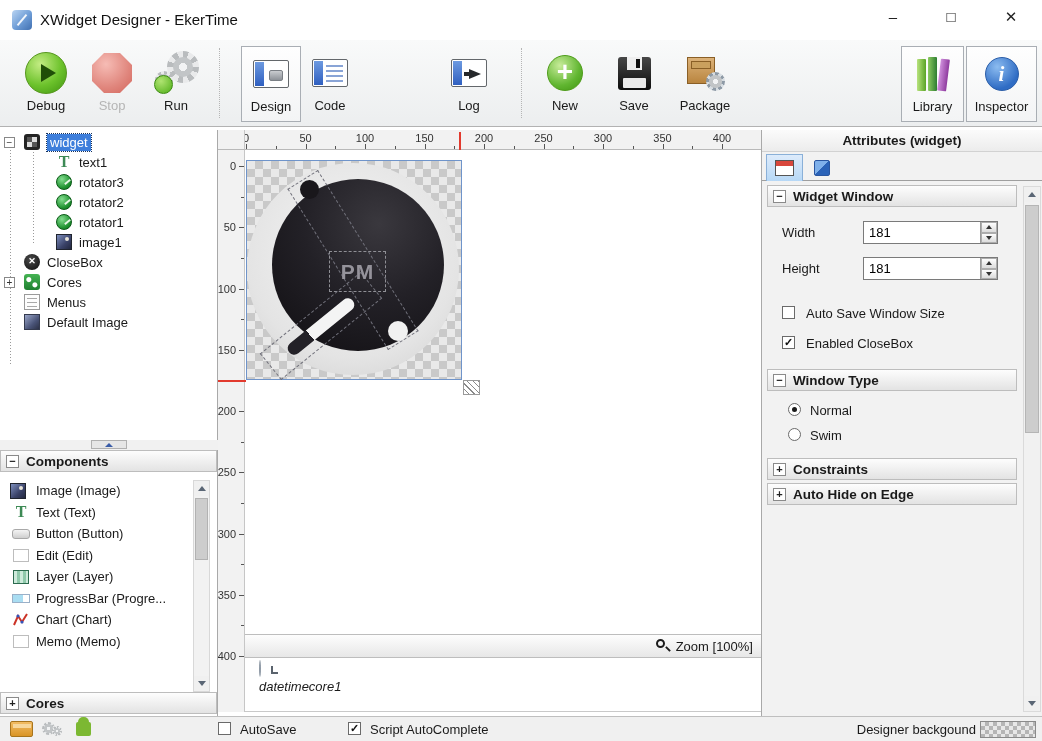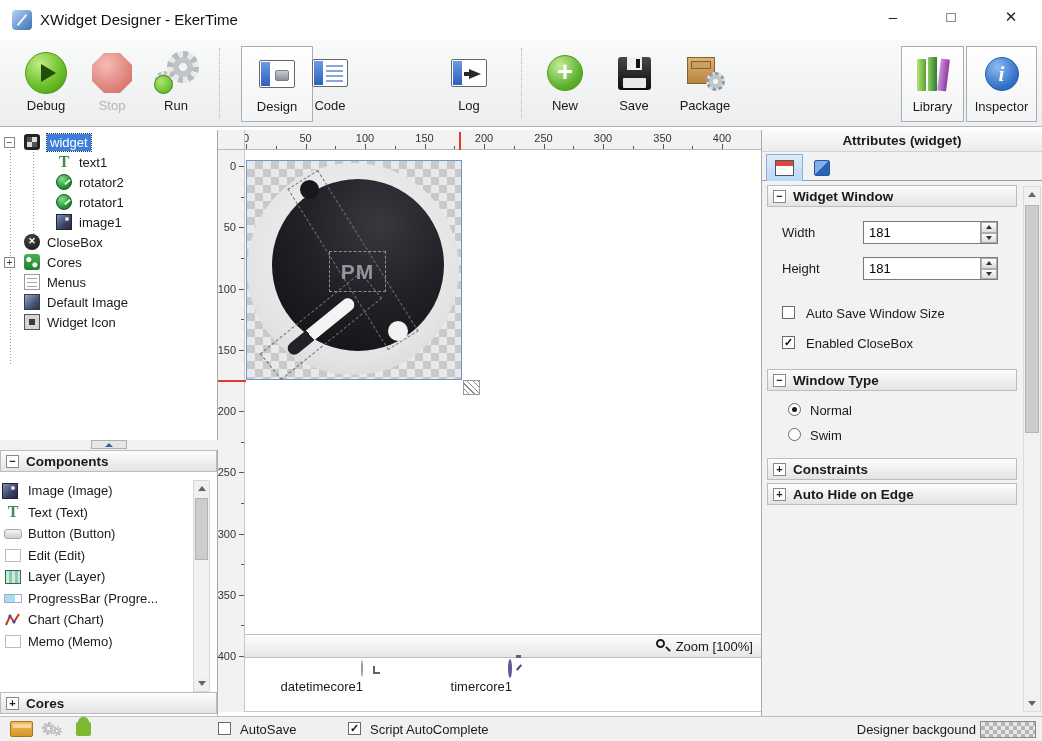--- a/index.html
+++ b/index.html
@@ -116,21 +116,21 @@
   .spbtn i { display:block; margin:2px auto 0; width:0; height:0; border-bottom:4px solid #3a5da8; border-left:4px solid transparent; border-right:4px solid transparent; }
 
   .secbar { display:flex; align-items:center; gap:7px; padding-left:5px; font-weight:bold; font-size:13.5px;
     background:linear-gradient(#fdfdfd,#e3e3e3); border:1px solid #bdbdbd; }
   .colbox { width:13px; height:13px; background:#fff; border:1px solid #8a8a8a; font-size:11px; line-height:10px;
     text-align:center; font-weight:bold; color:#222; flex:none; }
   .lp-comp-hdr { position:absolute; left:0; top:320px; width:217px; height:22px; }
   .lp-cores-hdr { position:absolute; left:0; top:562px; width:217px; height:22px; }
 
   .complist { position:absolute; left:0; top:350px; width:185px; height:212px; overflow:hidden; }
-  .crow { height:21.5px; display:flex; align-items:center; padding-left:4px; gap:6px; white-space:nowrap; }
+  .crow { height:21.5px; display:flex; align-items:center; padding-left:12px; gap:6px; white-space:nowrap; }
   .cicon { width:18px; height:16px; flex:none; position:relative; display:flex; align-items:center; justify-content:center; }
   .ci-button { width:18px; height:10px; background:linear-gradient(#f4f4f4,#cfcfcf); border:1px solid #a8a8a8; border-radius:3px; }
   .ci-edit { width:16px; height:13px; background:#fff; border:1px solid #bdbdbd; }
   .ci-layer { width:16px; height:14px; border:1px solid #2c6b4f; background:repeating-linear-gradient(90deg,#cdeadb 0 3px,#8fc9ab 3px 6px); }
   .ci-progress { width:18px; height:9px; border:1px solid #9ab0c8; background:linear-gradient(90deg,#a9ddf2 0 10px,#fff 10px); }
   .ci-numb { font-weight:bold; font-size:13px; color:#333; }
   .ci-roundline { width:15px; height:15px; border:2px solid #1c1c1c; border-radius:50%; }
 
   .cscroll { position:absolute; right:7px; top:350px; width:17px; height:212px; background:#f2f2f2; border:1px solid #d8d8d8; }
   .sarrow { position:absolute; left:0; width:15px; height:15px; background:#f0f0f0; display:flex; align-items:center; justify-content:center; }
@@ -171,21 +171,21 @@
   .rhandle { position:absolute; left:245px; top:250px; width:17px; height:15px; background:#fff; border:1px solid #9a9a9a;
     background-image:repeating-linear-gradient(45deg,transparent 0 3px,#8a8a8a 3px 4px); }
 
   .zoombar { position:absolute; left:27px; top:504px; right:0; height:24px;
     background:linear-gradient(#fdfdfd,#e7e7e7); border-top:1px solid #bdbdbd; border-bottom:1px solid #bdbdbd;
     display:flex; align-items:center; justify-content:flex-end; gap:6px; padding-right:8px; }
   .mag { position:relative; width:14px; height:14px; }
   .mag i { position:absolute; left:0; top:0; width:9px; height:9px; border:2px solid #1c1c1c; border-radius:50%; }
   .mag b { position:absolute; left:9px; top:9px; width:6px; height:2px; background:#1c1c1c; transform:rotate(45deg); }
   .corestray { position:absolute; left:27px; top:528px; right:0; height:54px; background:#fff; border-bottom:1px solid #c9c9c9; }
-  .coreitem { position:absolute; top:3px; text-align:right; }
+  .coreitem { position:absolute; top:3px; text-align:left;font-style:italic; }
   .coreitem .clabel { display:block; margin-top:3px; font-size:13px; color:#1a1a1a; }
   .ic-dtclock { position:relative; margin:0 auto; width:24px; height:24px; border-radius:50%;
     background:radial-gradient(circle at 40% 32%,#f0f3f7,#b7c0ca); border:1px solid #8f9aa6; }
   .ic-dtclock i { position:absolute; left:11px; top:5px; width:2px; height:8px; background:#5a636d; }
   .ic-dtclock b { position:absolute; left:11px; top:11px; width:7px; height:2px; background:#5a636d; }
   .ic-timer { position:relative; margin:2px auto 0; width:21px; height:21px; border-radius:50%;
     background:#f6f4fb; border:2px solid #655797; }
   .ic-timer u { position:absolute; left:6px; top:-6px; width:5px; height:3px; background:#655797; text-decoration:none; }
   .ic-timer i { position:absolute; left:8px; top:3px; width:2px; height:7px; background:#4a3f77; transform:rotate(40deg); }
 
@@ -272,21 +272,21 @@
           </span>
           <span class="gear g2">
             <i></i>
           </span>
           <span class="orb"></span>
         </span>
       </span>
     <span class="tlab">Run</span>
   </div>
   <span class="tsep" style="left:219px;"></span>
-  <div class="tbtn active" style="left:241px;width:72px;">
+  <div class="tbtn active" style="left:241px;width:60px;">
     <span class="ticn">
         <span class="ic-win">
           <span class="band"></span>
           <span class="blob"></span>
         </span>
       </span>
     <span class="tlab">Design</span>
   </div>
   <div class="tbtn" style="left:303px;width:54px;">
     <span class="ticn">
@@ -366,20 +366,26 @@
       <span class="tlabel sel">widget</span>
     </div>
     <div class="trow child">
       <span class="ticon glyph-t">T</span>
       <span class="tlabel">text1</span>
     </div>
     <div class="trow child">
       <span class="ticon ti-rotator">
           <i></i>
         </span>
+      <span class="tlabel">rotator3</span>
+    </div>
+    <div class="trow child">
+      <span class="ticon ti-rotator">
+          <i></i>
+        </span>
       <span class="tlabel">rotator2</span>
     </div>
     <div class="trow child">
       <span class="ticon ti-rotator">
           <i></i>
         </span>
       <span class="tlabel">rotator1</span>
     </div>
     <div class="trow child">
       <span class="ticon ti-image">
@@ -401,27 +407,20 @@
       <span class="texp none"></span>
       <span class="ticon ti-menus">
           <i></i>
         </span>
       <span class="tlabel">Menus</span>
     </div>
     <div class="trow">
       <span class="texp none"></span>
       <span class="ticon ti-dimage"></span>
       <span class="tlabel">Default Image</span>
-    </div>
-    <div class="trow">
-      <span class="texp none"></span>
-      <span class="ticon ti-wicon">
-          <i></i>
-        </span>
-      <span class="tlabel">Widget Icon</span>
     </div>
   </div>
 
   <div class="splitbar">
     <span class="spbtn">
         <i></i>
       </span>
   </div>
 
   <div class="secbar lp-comp-hdr">
@@ -579,24 +578,20 @@
         <b></b>
       </span>
     <span>Zoom [100%]</span>
   </div>
 
   <div class="corestray">
     <div class="coreitem" style="left:14px;width:104px;">
       <span class="ic-dtclock"><i></i><b></b></span>
       <span class="clabel">datetimecore1</span>
     </div>
-    <div class="coreitem" style="left:167px;width:100px;">
-      <span class="ic-timer"><u></u><i></i></span>
-      <span class="clabel">timercore1</span>
-    </div>
   </div>
 </div>
 
 <div class="rightpanel">
   <div class="attr-hdr">Attributes (widget)</div>
   <div class="tabstrip">
     <span class="tab tab1 sel">
       <span class="tabwin">
           <i></i>
         </span>

